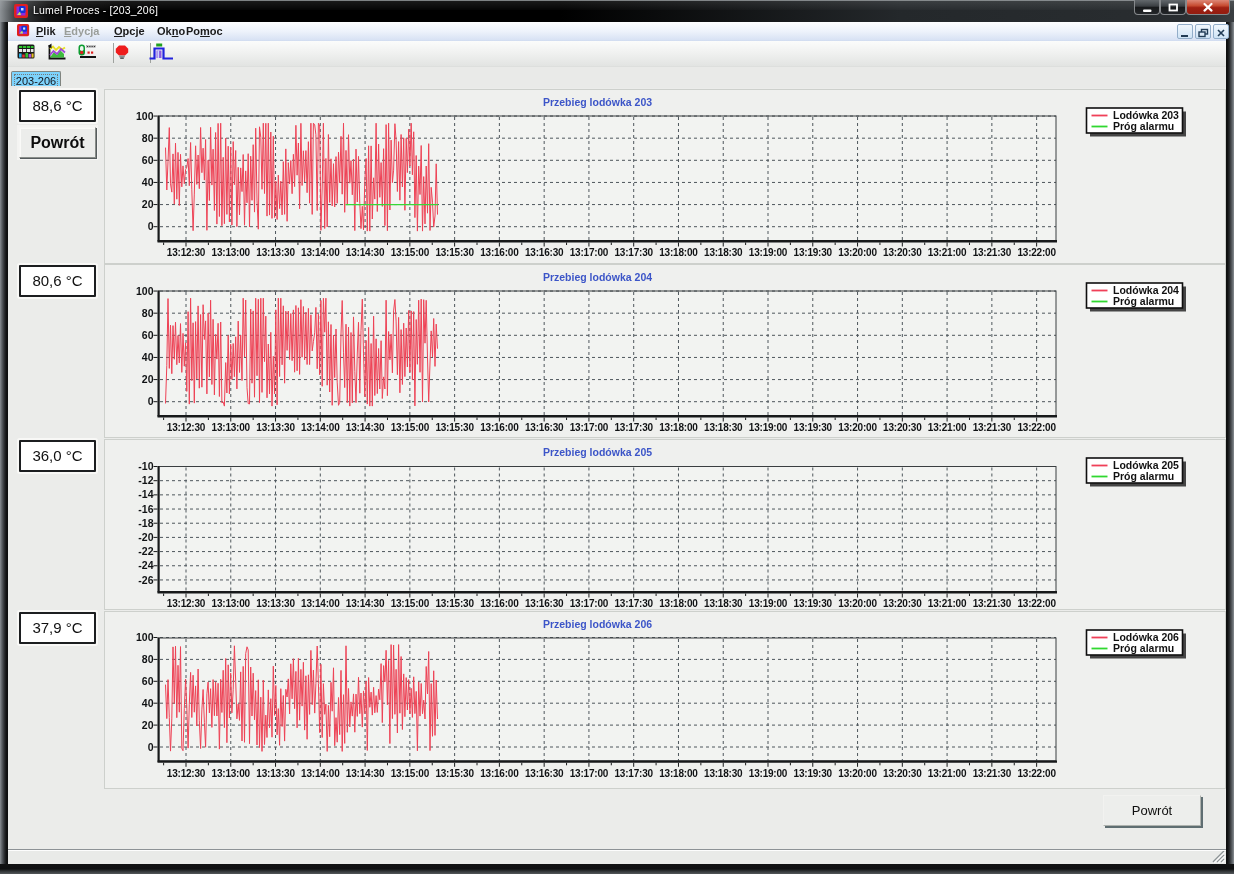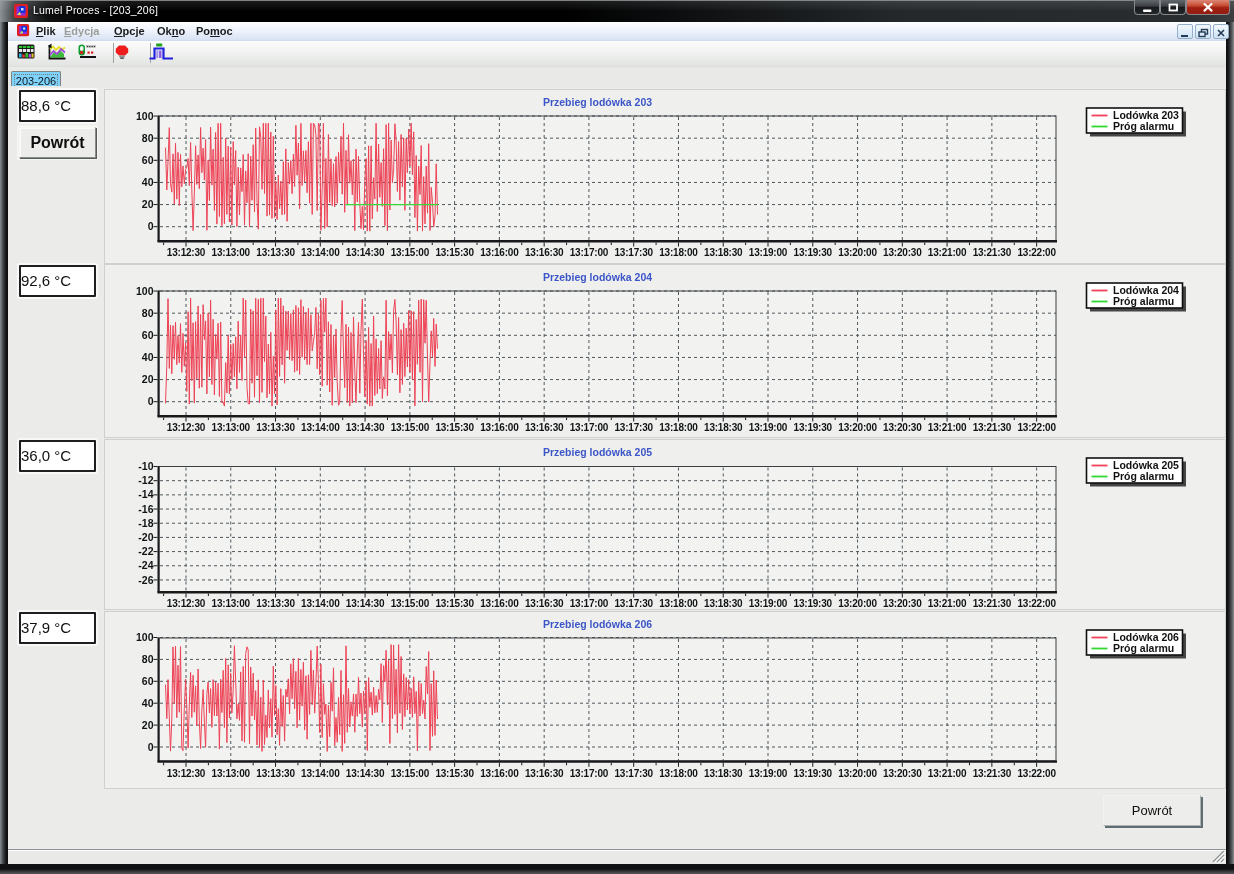--- a/index.html
+++ b/index.html
@@ -16,21 +16,21 @@
 .mi u{text-decoration-thickness:1px}
 #toolbar{position:absolute;left:8px;top:41px;width:1218px;height:26px;background:linear-gradient(to bottom,#fbfcfb 0px,#f0f1f0 12px,#e2e4e2 25px,#d8dad8 26px)}
 .tsep{position:absolute;top:2px;width:1px;height:20px;background:#9ea29e}
 #tabrow{position:absolute;left:8px;top:67px;width:1218px;height:21px;background:#e9eae8}
 #tab{position:absolute;left:3px;top:4px;width:50px;height:15px;background:#7dd3fc;border:1px solid #80847f;border-bottom:none;border-radius:2px 2px 0 0;font-size:11px;text-align:center;line-height:13px;color:#15151a}
 #tab i{position:absolute;left:2px;top:2px;right:2px;bottom:0;border:1px dotted #777;border-bottom:none;font-style:normal}
 #page{position:absolute;left:8px;top:88px;width:1218px;height:762px;background:#ebecea}
 #statusbar{position:absolute;left:8px;top:849px;width:1218px;height:15px;background:#e9eae8;border-top:1px solid #8d9296;box-shadow:inset 0 1px 0 #fdfdfd}
 .panel{position:absolute;left:103.5px;width:1122px;background:#eff0ee;border:1px solid #cdd0cc}
 .tempbox{position:absolute;left:19px;width:77px;height:32px;background:#fff;border:2px solid #1c1e20;border-radius:1px;
- text-align:left;line-height:28px;font-size:15px;color:#101010;box-shadow:0 0 0 2px #f8f8f6}
+ text-align:center;line-height:28px;font-size:15px;color:#101010;box-shadow:0 0 0 2px #f8f8f6}
 #btnback1{position:absolute;left:19px;top:127px;width:77px;height:31px;background:#ecedeb;border:1px solid #898d89;
  border-top-color:#f6f6f4;border-left-color:#f6f6f4;box-shadow:1px 1px 0 #565c5e,inset 1px 1px 0 #fafaf8, 0 0 0 2px #f4f4f2;
  text-align:center;line-height:29px;font-weight:bold;font-size:16px;color:#0c0c0c}
 #btnback2{position:absolute;left:1095px;top:707px;width:98px;height:31px;background:#edeeec;border:1px solid #aeb2ae;
  border-top-color:#f2f2f0;border-left-color:#f2f2f0;box-shadow:2px 2px 0 #5f6e72;text-align:center;line-height:29px;font-size:13px;color:#0f0f0f}
 .winbtn{position:absolute;top:0;height:15px;border:1px solid #86898c;border-top:none;border-radius:0 0 4px 4px}
 #wmin{left:1134px;width:26px;background:linear-gradient(to bottom,#63686c 0%,#3a3e42 45%,#17191b 50%,#232629 100%)}
 #wmax{left:1160px;width:26px;background:linear-gradient(to bottom,#63686c 0%,#3a3e42 45%,#17191b 50%,#232629 100%)}
 #wclose{left:1186px;width:44px;background:linear-gradient(to bottom,#dd8877 0%,#c74c32 40%,#a02012 55%,#931d10 100%)}
 .mdibtn{position:absolute;top:24px;width:16px;height:15px;background:linear-gradient(to bottom,#f2f8fd,#cfe3f5);border:1px solid #93aec9;border-radius:2px;color:#223c55;text-align:center}
@@ -65,21 +65,21 @@
     <rect x="0" y="0" width="14" height="14" rx="2" fill="#e02020"></rect>
     <rect x="2.5" y="2.5" width="9" height="9" fill="#8a2be2"></rect>
     <rect x="5" y="2" width="6.5" height="7" rx="1.5" fill="#1533d8"></rect>
     <rect x="7" y="4" width="2.5" height="2.5" fill="#cfe0ff"></rect>
     <path d="M3 11 L6 7.5 L7 11 Z" fill="#c8e860"></path>
   </svg>
 <div class="mi" style="left:36px;color:#1a1a1a"><u>P</u>lik</div>
 <div class="mi" style="left:64px;color:#9a9e9a"><u>E</u>dycja</div>
 <div class="mi" style="left:114px;color:#1a1a1a"><u>O</u>pcje</div>
 <div class="mi" style="left:157px;color:#1a1a1a">Ok<u>n</u>o</div>
-<div class="mi" style="left:196px;color:#1a1a1a">Po<u>m</u>oc</div>
+<div class="mi" style="left:186px;color:#1a1a1a">Po<u>m</u>oc</div>
 <div class="mdibtn" style="left:1177px"><svg width="14" height="12">
       <rect x="3" y="8" width="7" height="2" fill="#223c55"></rect>
     </svg></div>
 <div class="mdibtn" style="left:1195px"><svg width="14" height="12">
       <rect x="5.5" y="2.5" width="6" height="4.5" fill="none" stroke="#223c55" stroke-width="1.4"></rect>
       <rect x="3" y="5" width="6" height="4.5" fill="#dceaf7" stroke="#223c55" stroke-width="1.4"></rect>
     </svg></div>
 <div class="mdibtn" style="left:1213px"><svg width="14" height="12">
       <g stroke="#223c55" stroke-width="1.6">
         <line x1="4" y1="3" x2="10" y2="9"></line>
@@ -650,21 +650,21 @@
       <rect x="982.5" y="19.0" width="96.0" height="25.0" fill="#fff" stroke="#0f0f0f" stroke-width="1.6"></rect>
       <line x1="987.5" y1="26.5" x2="1003.5" y2="26.5" stroke="#f04058" stroke-width="1.8"></line>
       <line x1="987.5" y1="37.5" x2="1003.5" y2="37.5" stroke="#30d830" stroke-width="1.8"></line>
       <g font-family="Liberation Sans, sans-serif" font-size="10.5" font-weight="bold" fill="#111">
         <text x="1009.0" y="30.0">Lodówka 206</text>
         <text x="1009.0" y="41.0">Próg alarmu</text>
       </g>
     </svg>
   </div>
 <div class="tempbox" style="top:90px">88,6 °C</div>
-<div class="tempbox" style="top:265px">92,6 °C</div>
+<div class="tempbox" style="top:265px">80,6 °C</div>
 <div class="tempbox" style="top:440px">36,0 °C</div>
 <div class="tempbox" style="top:612px">37,9 °C</div>
 <div id="btnback1">Powrót</div>
 <div id="btnback2" style="left:1103px;top:795px;position:absolute">Powrót</div>
 <div id="statusbar"></div>
 <div id="bborder"></div>
 <svg style="position:absolute;left:1204px;top:851px" width="22" height="12">
     <g stroke="#8e9496" stroke-width="1.5">
       <line x1="20" y1="0" x2="9" y2="11"></line>
       <line x1="20" y1="4" x2="13" y2="11"></line>

